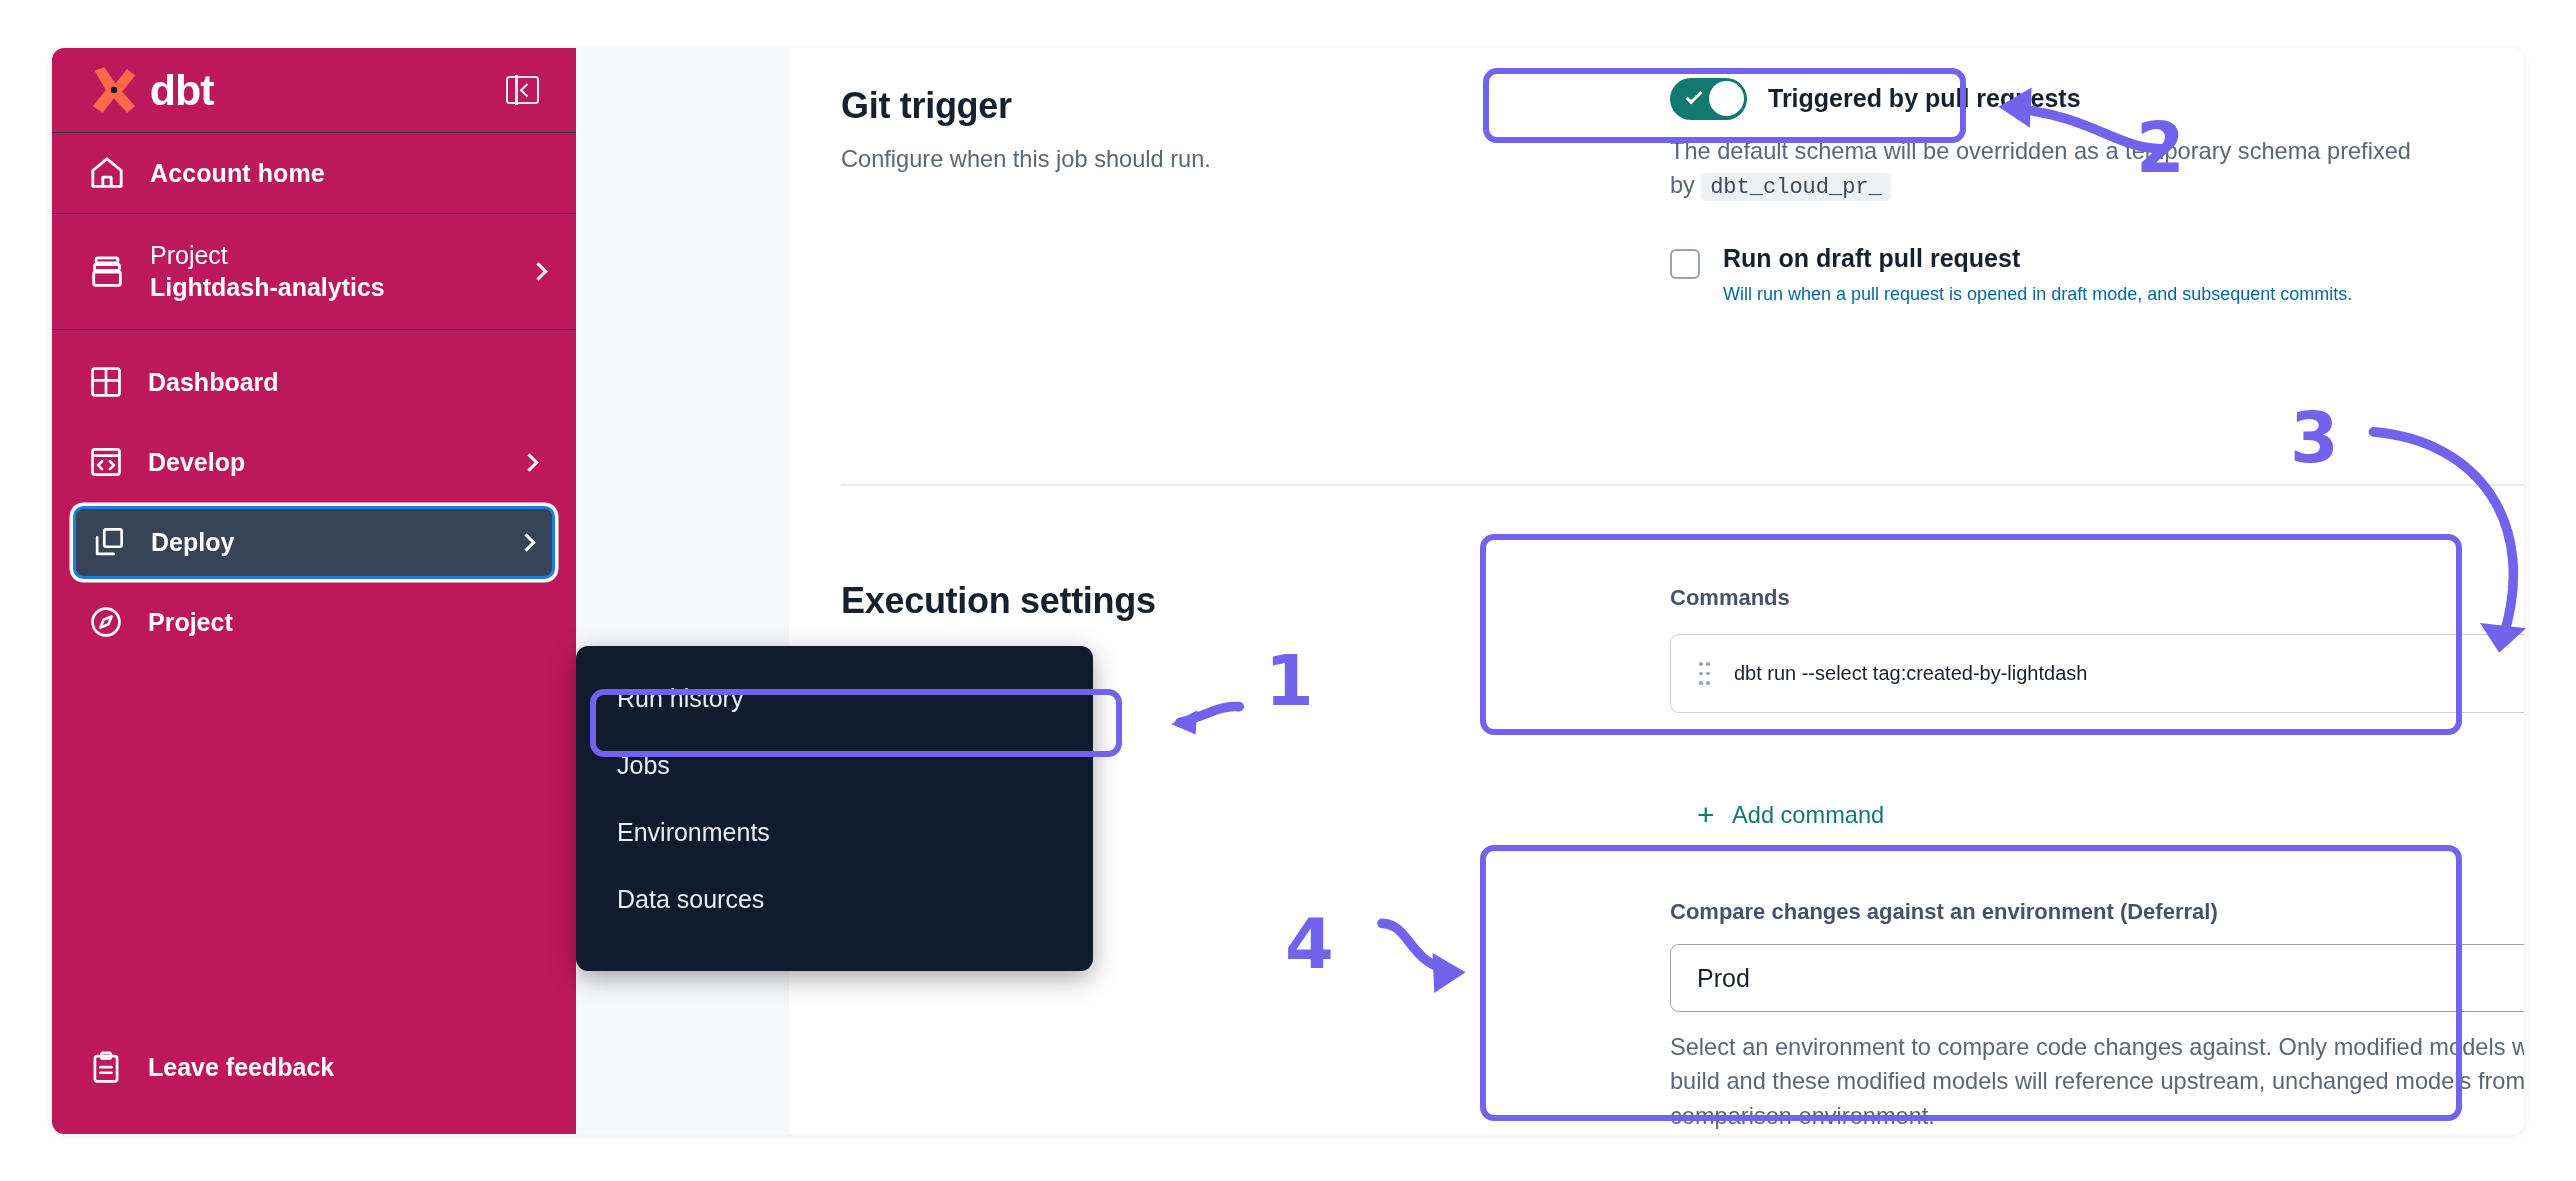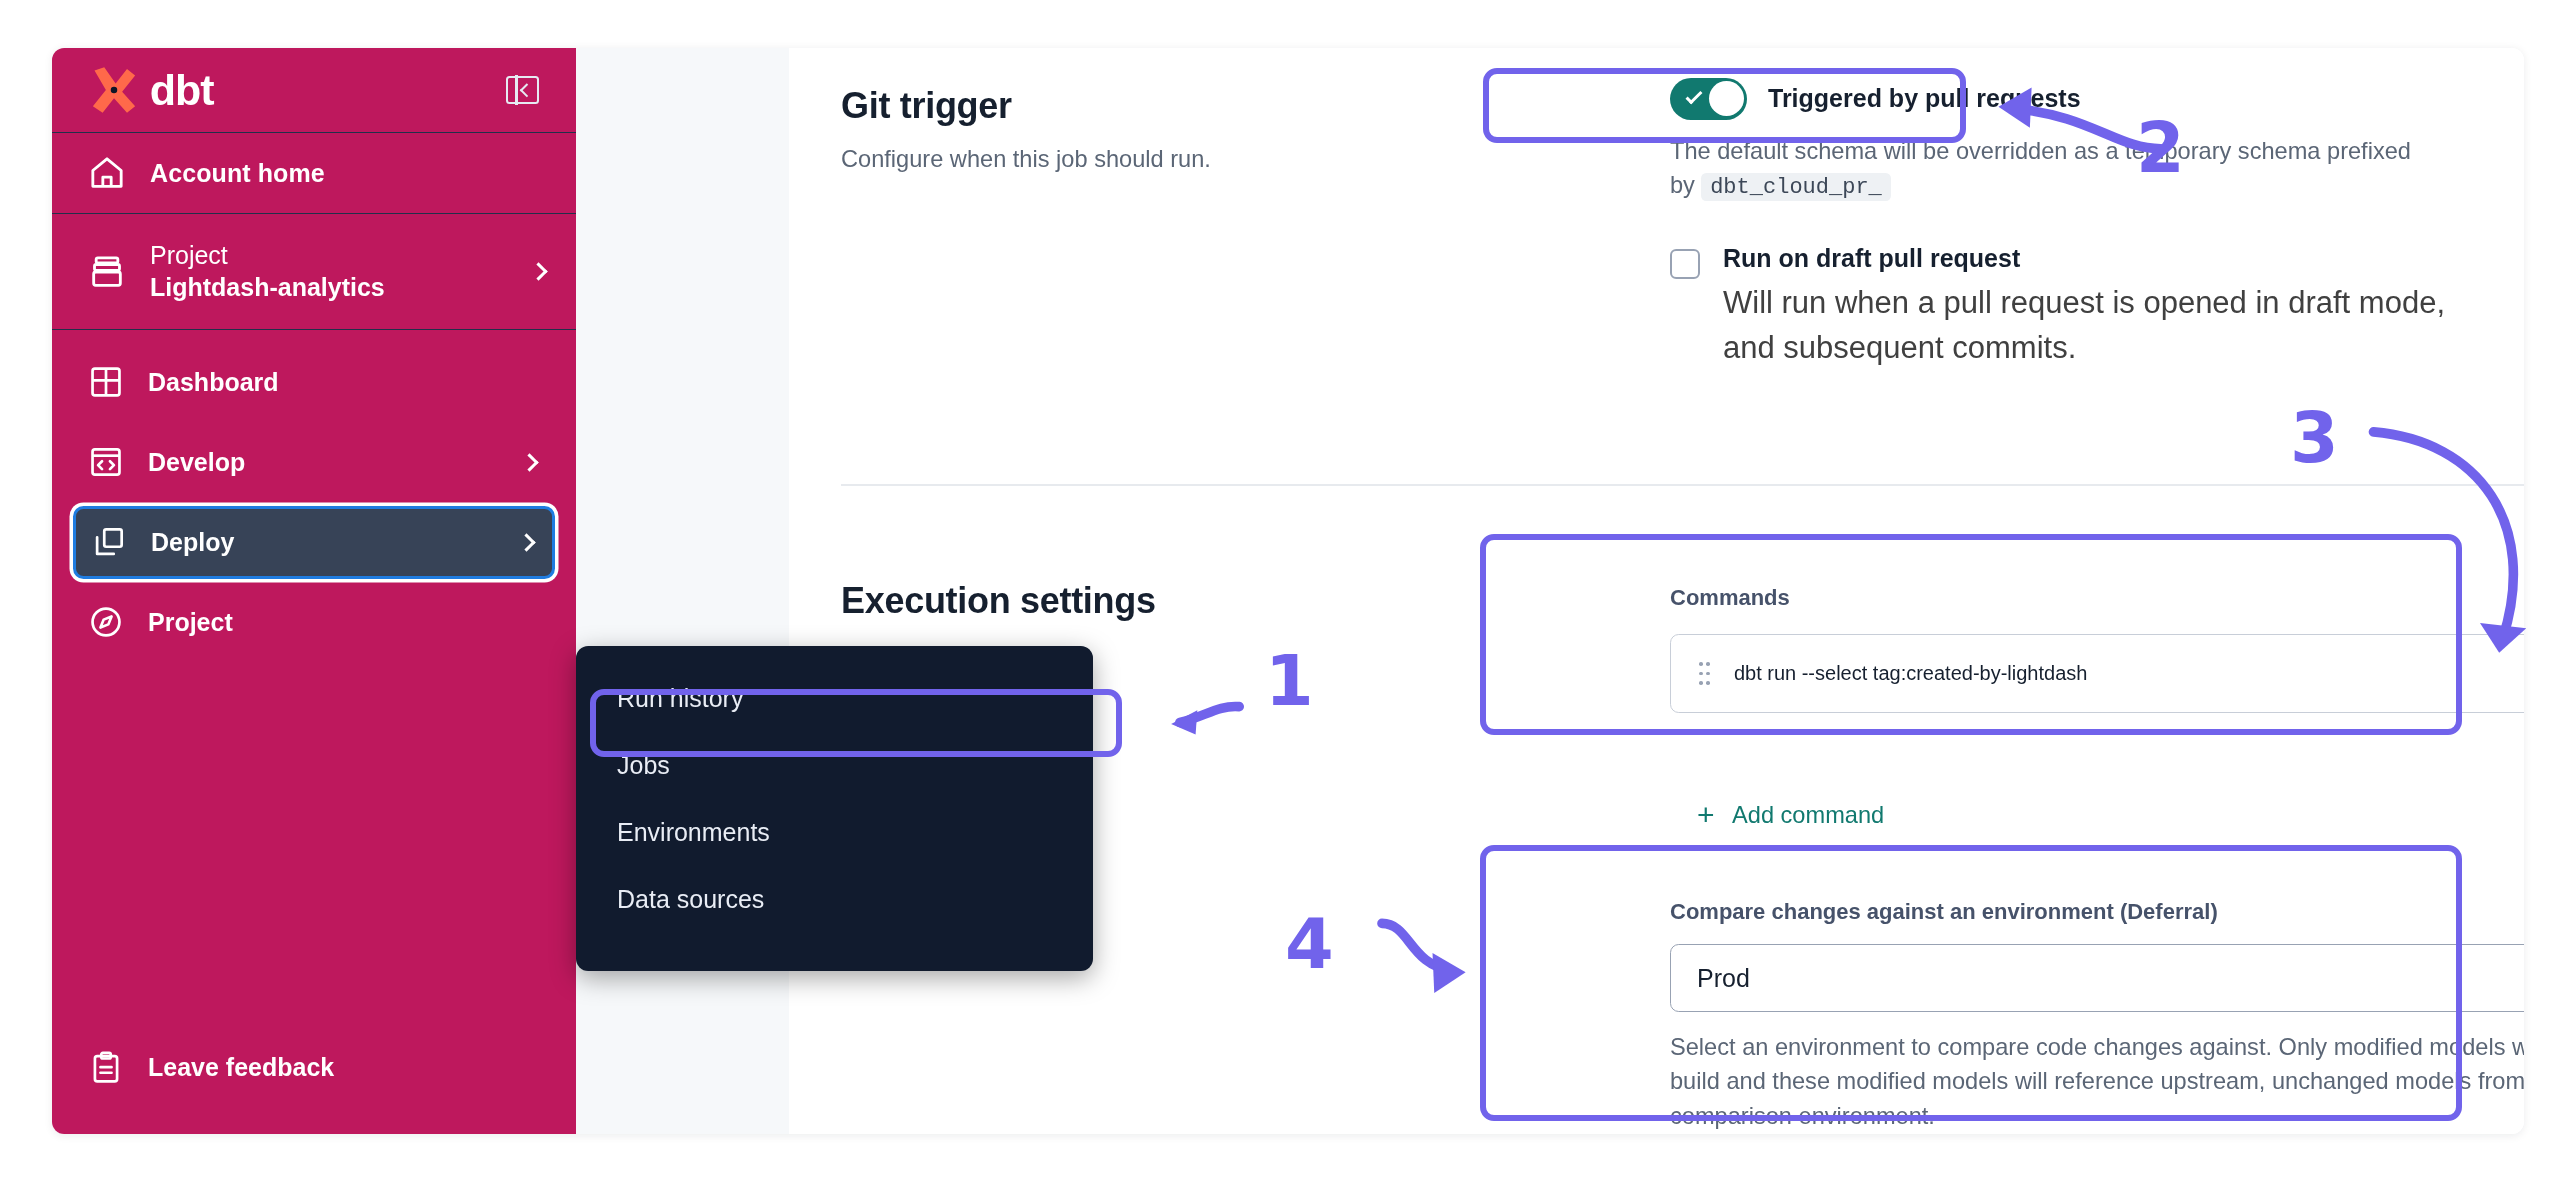--- a/index.html
+++ b/index.html
@@ -144,21 +144,21 @@
     background: #eef1f4; border-radius: 5.2px;
     padding: 1.7px 8.7px; font-size: 22px; color: #3c4757;
   }
 
   .check-row { display: flex; gap: 23px; margin-top: 40px; }
   .checkbox {
     width: 30px; height: 30px; border: 2.6px solid #98a2b3; border-radius: 6.1px;
     flex: none; margin-top: 5.2px; background: #fff;
   }
   .check-title { font-size: 25px; font-weight: 700; color: #16202f; }
-  .check-desc { font-size: 31px; color: #404040; line-height: 1.45; margin-top: 8.7px; max-width: 724px; }
+  .check-desc { font-size: 18px; color: #0369a1; line-height: 1.45; margin-top: 8.7px; max-width: 724px; }
 
   .divider {
     position: absolute; left: 52px; right: 0; top: 436px;
     height: 1.7px; background: #e7eaee;
   }
 
   
   .cmd-card { position: absolute; left: 881px; top: 537px; width: 929px; }
   .field-label { font-size: 22px; font-weight: 700; color: #46526a; }
   .cmd-box {

